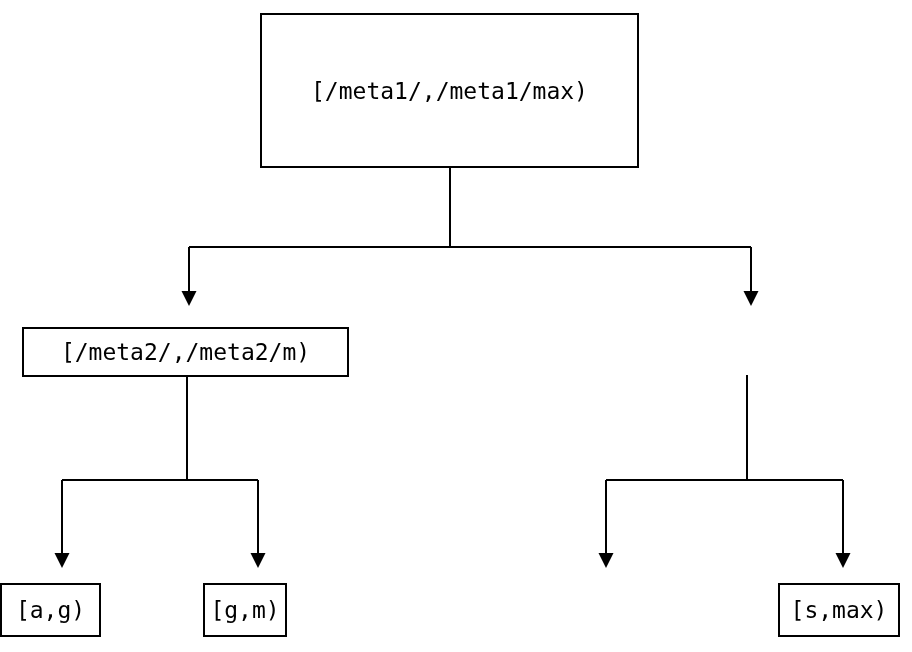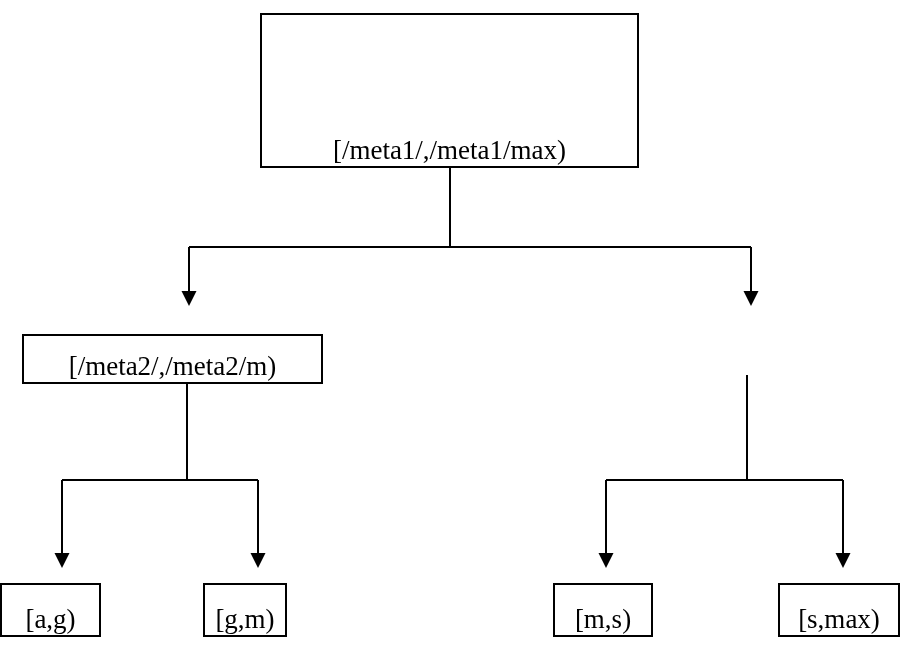--- a/index.html
+++ b/index.html
@@ -22,30 +22,29 @@
     top: 0;
     width: 912px;
     height: 652px;
   }
   .node {
     position: absolute;
     box-sizing: border-box;
     border: 2px solid #000000;
     background: #ffffff;
     display: flex;
-    align-items: flex-end;
+    align-items: center;
     justify-content: center;
-    font-size: 27px;
+    font-size: 23px;
     font-weight: normal;
     letter-spacing: 0;
     white-space: nowrap;
-    font-family: Liberation Serif, serif;
   }
   .node-root       { left: 260px; top: 13px;  width: 379px; height: 155px; }
-  .node-meta2-low  { left: 22px;  top: 334px; width: 301px; height: 50px;  }
+  .node-meta2-low  { left: 22px;  top: 327px; width: 327px; height: 50px;  }
   .node-meta2-high { left: 583px; top: 325px; width: 320px; height: 50px;  }
   .node-leaf-ag    { left: 0;   top: 583px; width: 101px; height: 54px;  }
   .node-leaf-gm    { left: 203px; top: 583px; width: 84px; height: 54px;  }
   .node-leaf-ms    { left: 553px; top: 583px; width: 100px; height: 54px;  }
   .node-leaf-smax  { left: 778px; top: 583px; width: 122px; height: 54px;  }
 </style>
 </head>
 <body>
 
 <div class="canvas">
@@ -88,21 +87,18 @@
 
 
   <div class="node node-leaf-ag">
     <span>[a,g)</span>
   </div>
 
   <div class="node node-leaf-gm">
     <span>[g,m)</span>
   </div>
 
-  <div class="node node-leaf-ms">
-    <span>[m,s)</span>
-  </div>
 
   <div class="node node-leaf-smax">
     <span>[s,max)</span>
   </div>
 
 </div>
 
 </body></html>

